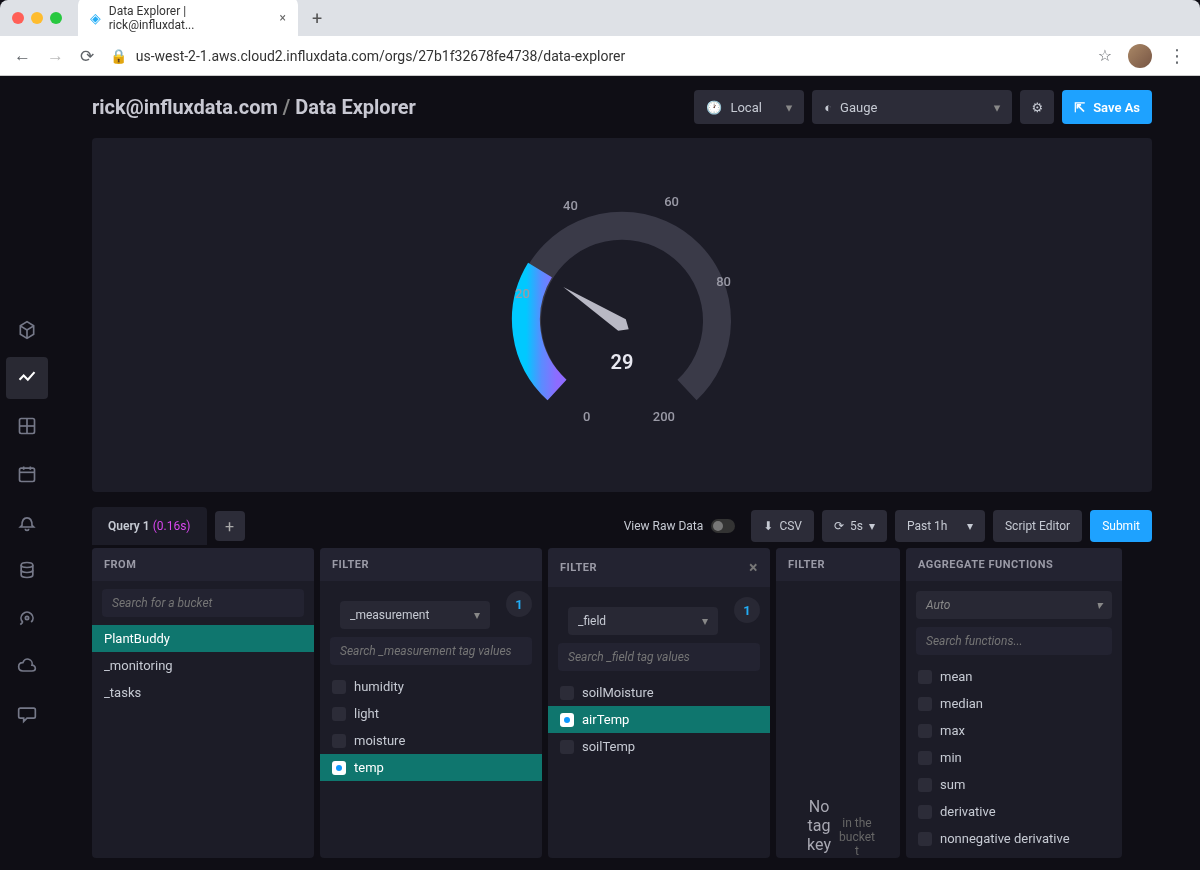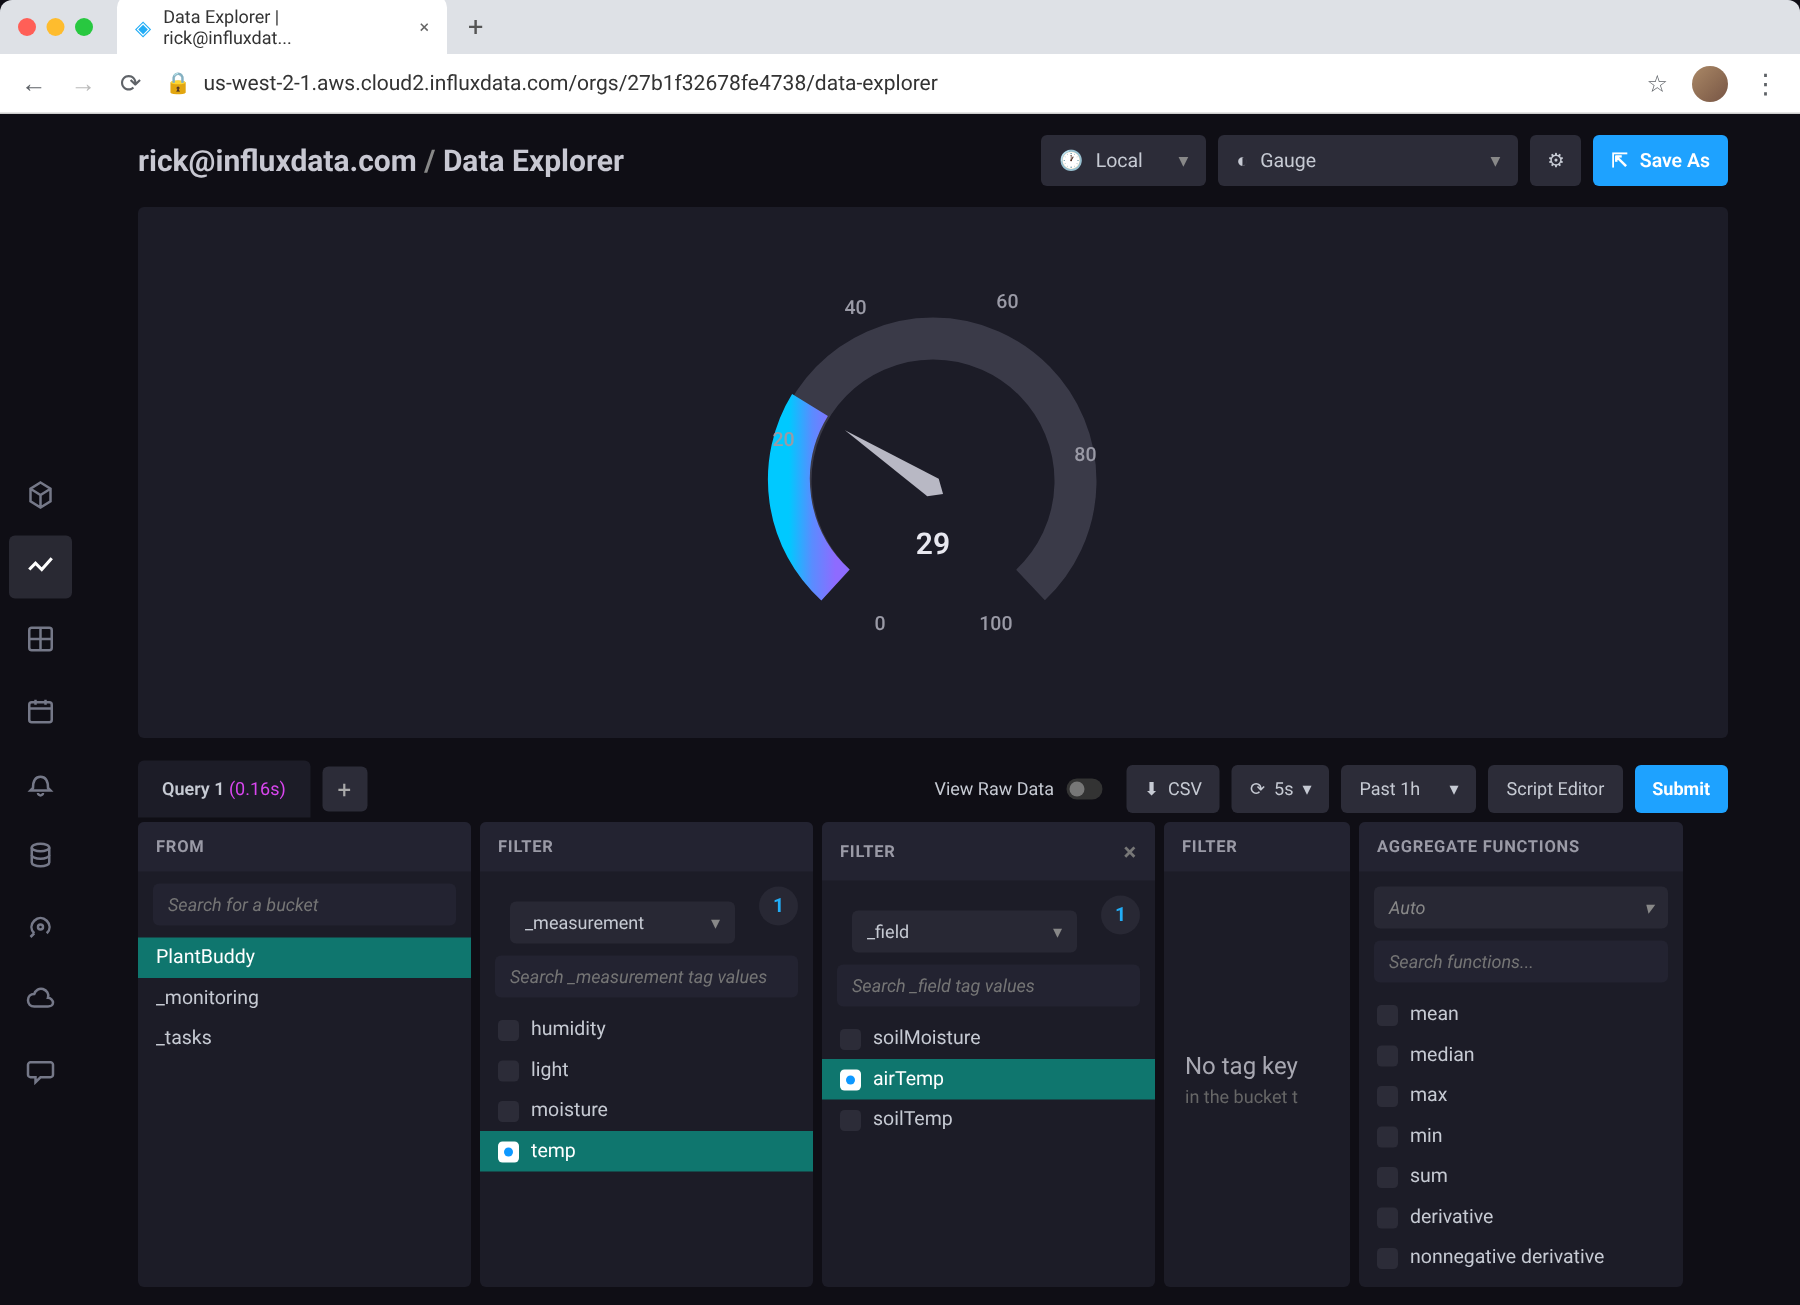--- a/index.html
+++ b/index.html
@@ -41,41 +41,41 @@
 .qbar{display:flex;align-items:center;margin-top:12px;height:44px;gap:8px}
 .qtab{background:#1c1c27;padding:12px 16px;font-size:12px;border-radius:4px 4px 0 0}
 .qnum{color:#c6cad3;font-weight:600}
 .qtime{color:#d946ef}
 .addq{width:30px;height:30px;background:#2c2c38;border-radius:4px;display:flex;align-items:center;justify-content:center;color:#aaa;font-size:16px}
 .qspacer{flex:1}
 .rawdata{font-size:12px;color:#c6cad3;display:flex;align-items:center;gap:8px;margin-right:8px}
 .toggle{width:24px;height:14px;background:#333;border-radius:7px;position:relative}
 .toggle::after{content:'';position:absolute;left:2px;top:2px;width:10px;height:10px;background:#777;border-radius:50%}
 .qbtn{background:#2c2c38;border:none;color:#c6cad3;padding:8px 12px;border-radius:4px;font-size:12px;display:flex;align-items:center;gap:6px;height:32px}
-.submit{background:#1ea2ff;color:#fff;font-weight:700}
+.submit{background:#1ea2ff;color:#fff;font-weight:400}
 .builder{display:flex;gap:6px;margin-top:0;height:310px}
 .col{background:#1c1c27;border-radius:4px;display:flex;flex-direction:column;overflow:hidden}
 .col-from{width:222px}
 .col-filter{width:222px}
 .col-filter3{width:124px}
 .col-agg{width:216px}
 .colhead{background:#232331;padding:10px 12px;font-size:11px;font-weight:700;letter-spacing:.5px;color:#9a9aa6;display:flex;align-items:center}
 .colhead .x{margin-left:auto;color:#777;font-size:16px}
 .drop{background:#282834;margin:10px 10px 0;padding:7px 10px;border-radius:4px;font-size:12px;color:#c6cad3;display:flex;align-items:center}
 .drop .caret{margin-left:auto;color:#888}
 .badge{background:#282834;width:26px;height:26px;border-radius:50%;display:inline-flex;align-items:center;justify-content:center;color:#22adf6;font-weight:700;font-size:13px;margin-left:6px}
 .droprow{display:flex;align-items:flex-start;margin:10px 10px 0}
 .search{background:#232331;border:none;margin:8px 10px 6px;padding:7px 10px;border-radius:4px;font-size:12px;color:#888;font-style:italic;width:calc(100% - 20px)}
 .list{padding:2px 0;overflow:auto}
 .item{padding:6px 12px;font-size:13px;color:#c6cad3;display:flex;align-items:center;gap:8px;font-family:'Roboto Mono',monospace}
 .item.selected{background:#0f766e;color:#fff}
 .check{width:14px;height:14px;border-radius:3px;background:#2c2c38;flex-shrink:0}
 .item.selected .check{background:#fff;position:relative}
 .item.selected .check::after{content:'';position:absolute;left:4px;top:4px;width:6px;height:6px;background:#0d98ff;border-radius:50%}
-.emptycol{flex:1;display:flex;flex-direction:column;align-items:flex-start;justify-content:center;padding:0 14px;text-align:center;color:#757888}
+.emptycol{flex:1;display:flex;flex-direction:row;align-items:flex-end;justify-content:center;padding:0 24px;text-align:center;color:#757888}
 .emptycol .t1{font-size:16px;color:#a8a8b2;margin-bottom:4px}
 .emptycol .t2{font-size:12px;color:#666}
 svg{display:block}
 </style>
 </head>
 <body>
 
 <div class="chrome">
   <div class="tabbar">
     <div class="dots">
@@ -206,22 +206,22 @@
           <path d="M 70 210 A 95 95 0 0 1 53 90" fill="none" stroke="url(#gg)" stroke-width="28" stroke-linecap="butt"></path>
 
           <g transform="translate(135,145) rotate(-57)">
             <path d="M 0 -70 L 7 0 L 0 8 L -7 0 Z" fill="#b8b8c4"></path>
           </g>
         </svg>
         <div class="tick-label" style="left:96px;bottom:26px">0</div>
         <div class="tick-label" style="left:28px;top:106px">20</div>
         <div class="tick-label" style="left:76px;top:18px">40</div>
         <div class="tick-label" style="right:78px;top:14px">60</div>
-        <div class="tick-label" style="right:26px;top:116px">80</div>
-        <div class="tick-label" style="right:82px;bottom:26px">100</div>
+        <div class="tick-label" style="right:26px;top:94px">80</div>
+        <div class="tick-label" style="right:82px;bottom:26px">200</div>
         <div class="gauge-value">29</div>
       </div>
     </div>
 
     <div class="qbar">
       <div class="qtab">
         <span class="qnum">Query 1</span>
         <span class="qtime">(0.16s)</span>
       </div>
       <div class="addq">+</div>

